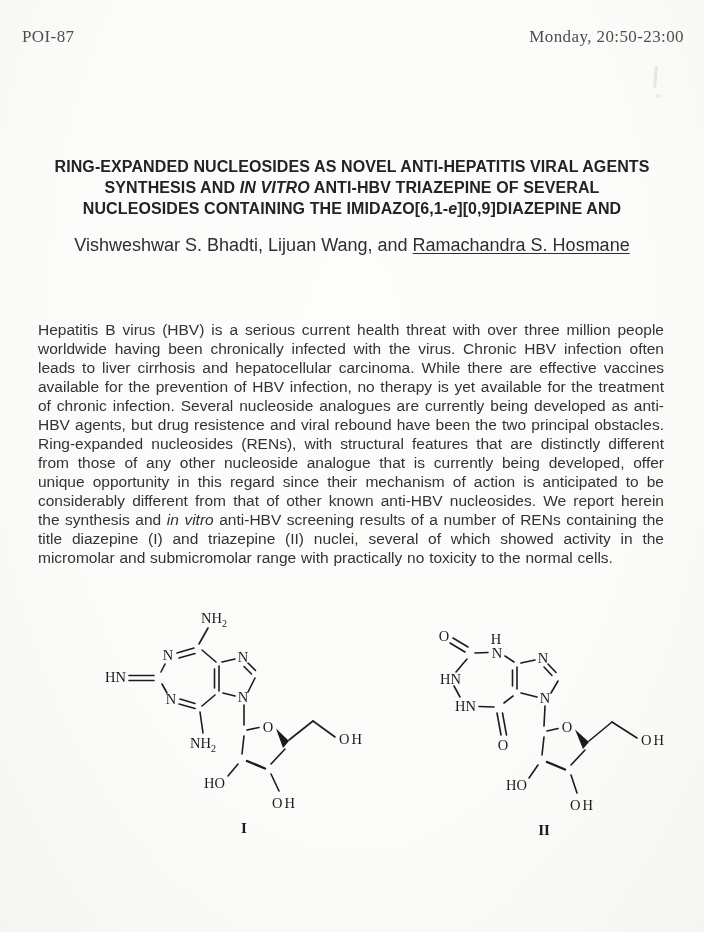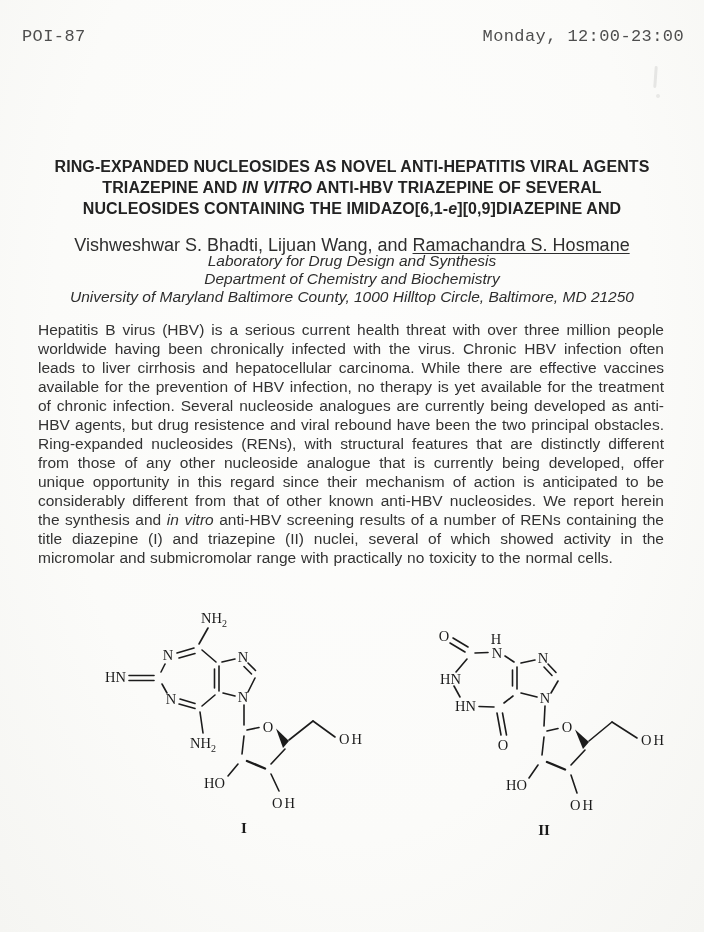--- a/index.html
+++ b/index.html
@@ -5,21 +5,21 @@
   html,body{margin:0;padding:0;}
   body{width:704px;height:932px;background:#e8e8e6;}
   .page{
     position:relative;width:704px;height:932px;overflow:hidden;
     background:radial-gradient(ellipse at 50% 35%, #fdfdfc 0%, #fbfbf9 60%, #f5f5f2 100%);
     font-family:"Liberation Sans", sans-serif;color:#2d2d2d;
   }
   .header{
     position:absolute;top:27px;left:22px;right:20px;
     display:flex;justify-content:space-between;align-items:center;
-    font-family:Liberation Mono, monospace;font-size:17px;color:#4e4e4e;
+    font-family:Liberation Serif, serif;font-size:17px;color:#4e4e4e;
     letter-spacing:.4px;
   }
   .title{
     position:absolute;top:116px;left:24px;width:656px;
     text-align:center;font-weight:bold;font-size:16px;line-height:21px;
     color:#232323;letter-spacing:.1px;margin-top:40px;
   }
   .title .it{font-style:italic;}
   .authors{
     position:absolute;top:222px;left:0;width:704px;
@@ -57,41 +57,36 @@
     background:rgba(90,90,90,.10);border-radius:50%;
   }
 </style>
 </head>
 <body>
 
 <div class="page">
 
   <div class="header">
     <span>POI-87</span>
-    <span>Monday, 12:00-23:00</span>
+    <span>Monday, 20:50-23:00</span>
   </div>
 
   <div class="scan-mark"></div>
   <div class="scan-dot"></div>
 
   <div class="title">
     <div><span>RING-EXPANDED NUCLEOSIDES AS NOVEL ANTI-HEPATITIS VIRAL AGENTS</span></div>
-    <div><span>TRIAZEPINE AND </span><span class="it">IN VITRO</span><span> ANTI-HBV TRIAZEPINE OF SEVERAL</span></div>
+    <div><span>SYNTHESIS AND </span><span class="it">IN VITRO</span><span> ANTI-HBV TRIAZEPINE OF SEVERAL</span></div>
     <div><span>NUCLEOSIDES CONTAINING THE IMIDAZO[6,1-</span><span class="it">e</span><span>][0,9]DIAZEPINE AND</span></div>
   </div>
 
   <div class="authors">
     <span>Vishweshwar S. Bhadti, Lijuan Wang, and </span><span class="ul">Ramachandra S. Hosmane</span>
   </div>
 
-  <div class="affiliation">
-    <div>Laboratory for Drug Design and Synthesis</div>
-    <div>Department of Chemistry and Biochemistry</div>
-    <div>University of Maryland Baltimore County, 1000 Hilltop Circle, Baltimore, MD 21250</div>
-  </div>
 
   <div class="abstract">
     <span>Hepatitis B virus (HBV) is a serious current health threat with over three million people worldwide having been chronically infected with the virus.  Chronic HBV infection often leads to liver cirrhosis and hepatocellular carcinoma.  While there are effective vaccines available for the prevention of HBV infection, no therapy is yet available for the treatment of chronic infection.  Several nucleoside analogues are currently being developed as anti-HBV agents, but drug resistence and viral rebound have been the two principal obstacles.  Ring-expanded nucleosides (RENs), with structural features that are distinctly different from those of any other nucleoside analogue that is currently being developed, offer unique opportunity in this regard since their mechanism of action is anticipated to be considerably different from that of other known anti-HBV nucleosides.  We report herein the synthesis and </span><span class="it">in vitro</span><span> anti-HBV screening results of a number of RENs containing the title diazepine (I) and triazepine (II) nuclei, several of which showed activity in the micromolar and submicromolar range with practically no toxicity to the normal cells.</span>
   </div>
 
   <div class="structures">
 
     <svg class="struct one" width="310" height="262" viewBox="0 0 310 262">
       <g>
 

